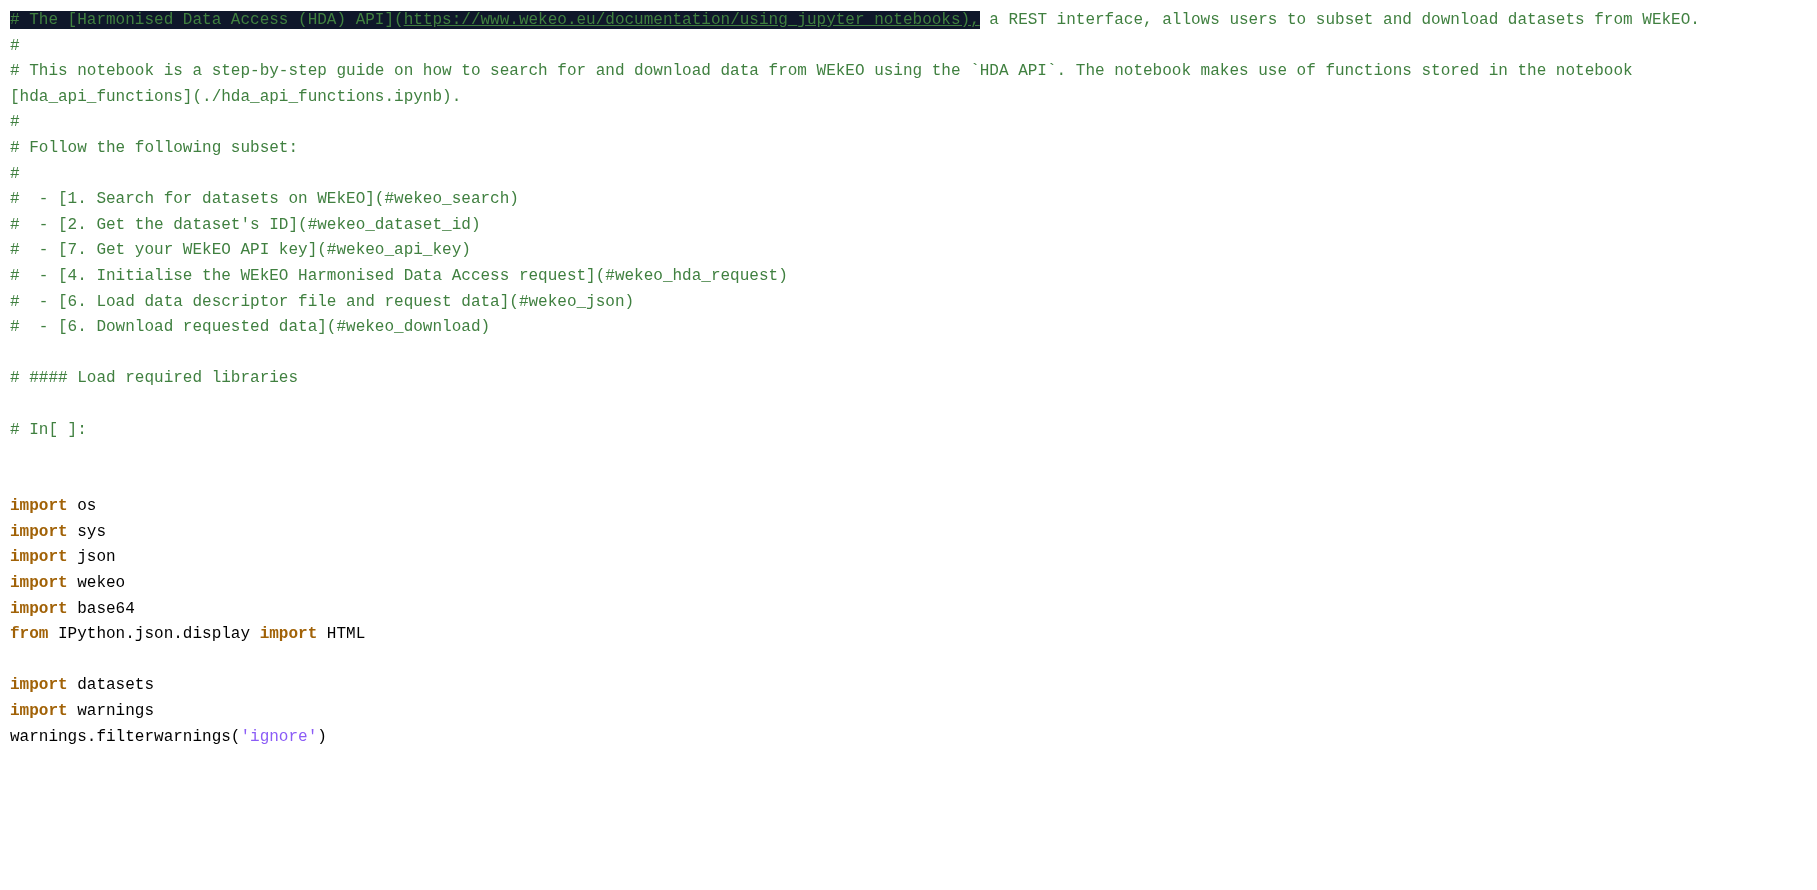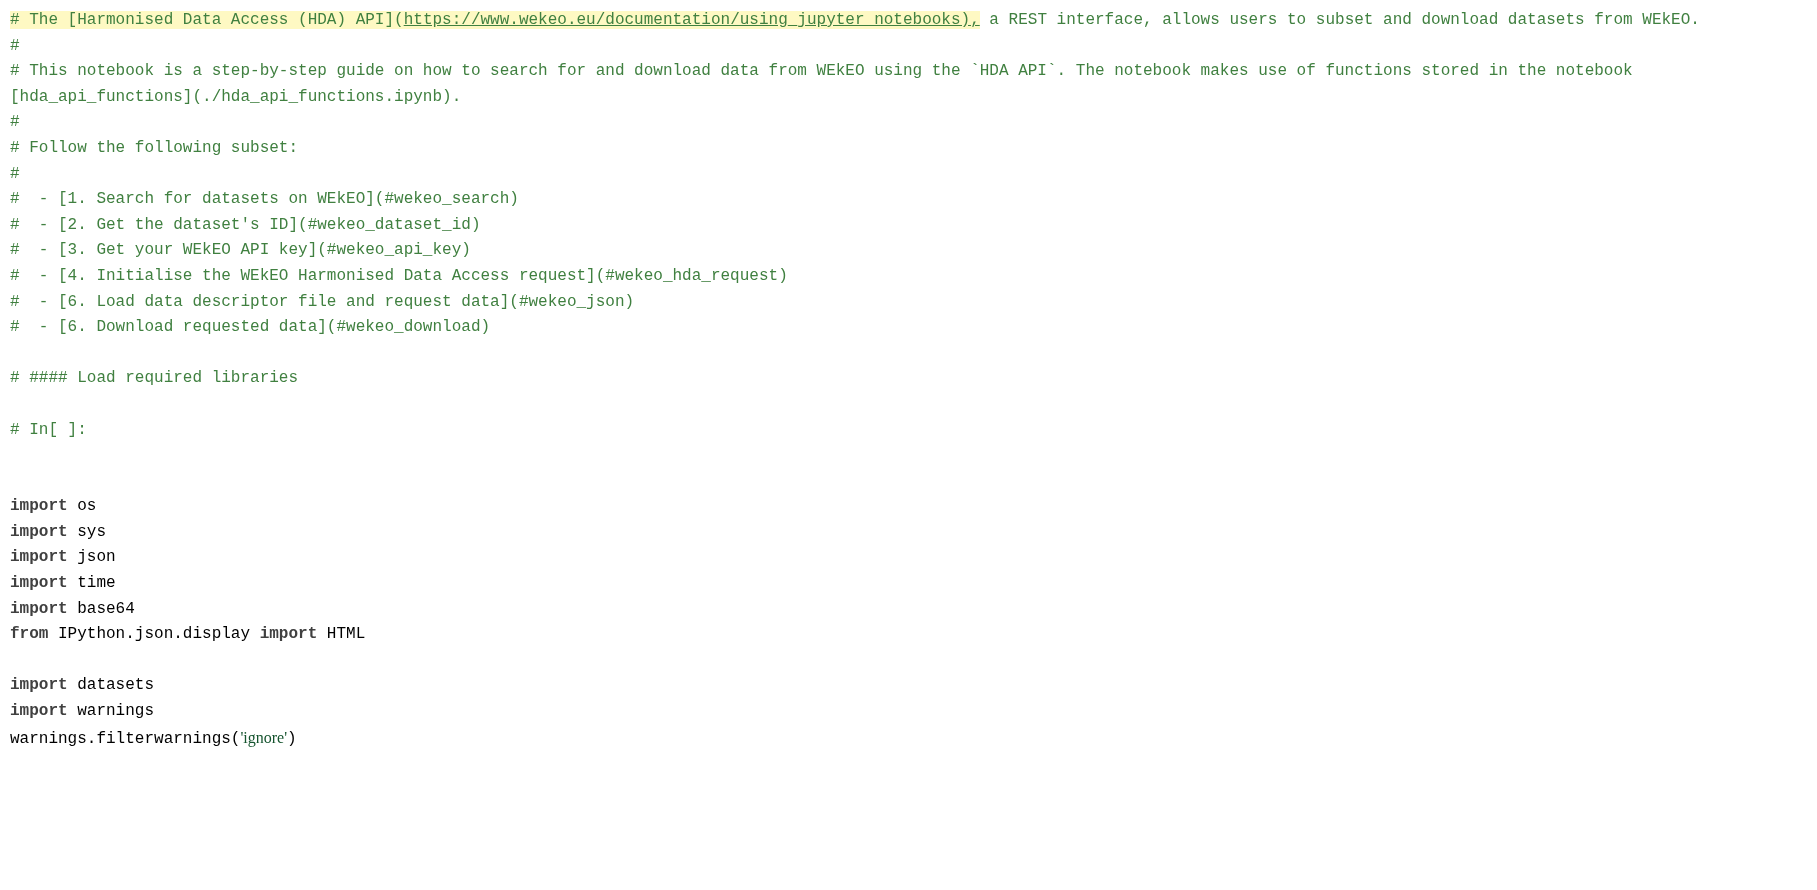--- a/index.html
+++ b/index.html
@@ -9,68 +9,67 @@
       font-family: Consolas, 'Courier New', monospace;
       font-size: 16px;
       line-height: 1.6;
       color: #000000;
     }
     .container {
       padding: 8px 10px;
       white-space: pre-wrap;
     }
     .highlight-bg {
-      background: #fef9c3;
+      background: #0f172a;
     }
     .comment {
       color: #408040;
     }
     .link {
       color: #408040;
       text-decoration: underline;
     }
     .keyword {
-      color: #404040;
+      color: #a16207;
       font-weight: bold;
     }
     .default-text {
       color: #000000;
       margin-top: 16px;
     }
     .string {
-      color: #14532d;
-      font-family: Liberation Serif, serif;
+      color: #8b5cf6;
     }
     .paren {
       color: #000000;
     }
   </style>
 </head>
 <body>
 
 <div class="container"><span class="highlight-bg comment"><span># The [Harmonised Data Access (HDA) API](</span><span class="link">https://www.wekeo.eu/documentation/using_jupyter_notebooks),</span></span><span class="comment"> a REST interface, allows users to subset and download datasets from WEkEO.</span>
 <span class="comment">#</span>
 <span class="comment"># This notebook is a step-by-step guide on how to search for and download data from WEkEO using the `HDA API`. The notebook makes use of functions stored in the notebook [hda_api_functions](./hda_api_functions.ipynb).</span>
 <span class="comment">#</span>
 <span class="comment"># Follow the following subset:</span>
 <span class="comment">#</span>
 <span class="comment">#  - [1. Search for datasets on WEkEO](#wekeo_search)</span>
 <span class="comment">#  - [2. Get the dataset's ID](#wekeo_dataset_id)</span>
-<span class="comment">#  - [3. Get your WEkEO API key](#wekeo_api_key)</span>
+<span class="comment">#  - [7. Get your WEkEO API key](#wekeo_api_key)</span>
 <span class="comment">#  - [4. Initialise the WEkEO Harmonised Data Access request](#wekeo_hda_request)</span>
 <span class="comment">#  - [6. Load data descriptor file and request data](#wekeo_json)</span>
 <span class="comment">#  - [6. Download requested data](#wekeo_download)</span>
 
 <span class="comment"># #### Load required libraries</span>
 
 <span class="comment"># In[ ]:</span>
 
 
 <span class="keyword">import</span><span class="default-text"> os</span>
 <span class="keyword">import</span><span class="default-text"> sys</span>
 <span class="keyword">import</span><span class="default-text"> json</span>
-<span class="keyword">import</span><span class="default-text"> time</span>
+<span class="keyword">import</span><span class="default-text"> wekeo</span>
 <span class="keyword">import</span><span class="default-text"> base64</span>
 <span class="keyword">from</span><span class="default-text"> IPython.json.display </span><span class="keyword">import</span><span class="default-text"> HTML</span>
 
 <span class="keyword">import</span><span class="default-text"> datasets</span>
 <span class="keyword">import</span><span class="default-text"> warnings</span>
 <span class="default-text">warnings.filterwarnings(</span><span class="string">'ignore'</span><span class="paren">)</span></div>
 
 </body></html>

